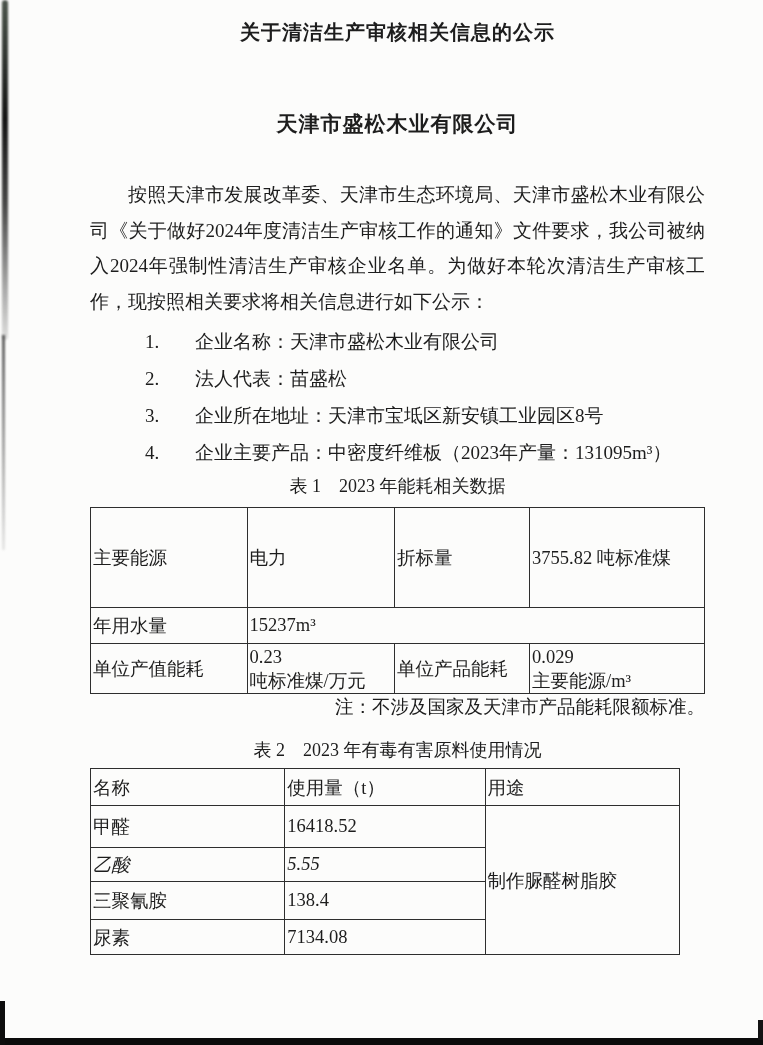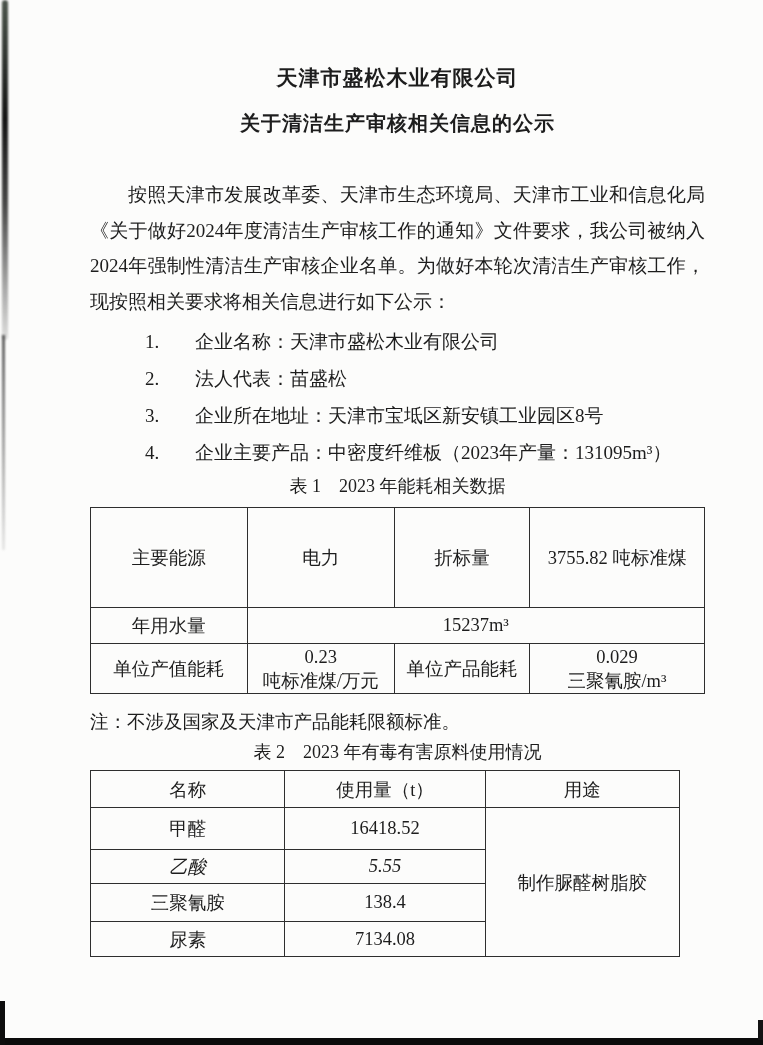--- a/index.html
+++ b/index.html
@@ -37,46 +37,46 @@
   .title2{margin-top:19px;font-size:20px;}
   .intro{
     margin:40px 0 0 0;
     font-size:19px;line-height:35.5px;
     text-align:justify;text-indent:2em;
   }
   .olist{margin-top:4px;}
   .olist .item{display:flex;align-items:center;height:37px;font-size:19px;}
   .olist .num{box-sizing:border-box;width:105px;padding-left:55px;}
   .caption{text-align:center;font-size:18px;line-height:24px;margin-top:3px;}
-  .caption2{margin-top:6px;}
+  .caption2{margin-top:19px;}
   table{border-collapse:collapse;table-layout:fixed;}
-  td{border:1.6px solid #2e2e2e;text-align:center;vertical-align:middle;
+  td{border:1.6px solid #2e2e2e;text-align:left;vertical-align:middle;
      font-size:18.5px;padding:0 2px;overflow:hidden;}
   .t1{width:100%;margin-top:9px;}
   .t2{width:590px;margin-top:6px;}
   .cl{display:block;line-height:24px;}
-  .note{font-size:18.5px;line-height:24px;margin-top:16px;}
+  .note{font-size:18.5px;line-height:24px;margin-top:1px;text-align:right;}
 </style>
 </head>
 <body>
 
 <div class="page">
 
   <div class="edge-left-dark"></div>
   <div class="edge-left-dark2"></div>
   <div class="bottom-bar"></div>
   <div class="bottom-left-notch"></div>
   <div class="bottom-right-notch"></div>
 
   <div class="content">
 
+    <div class="title title2">关于清洁生产审核相关信息的公示</div>
     <div class="title title1">天津市盛松木业有限公司</div>
-    <div class="title title2">关于清洁生产审核相关信息的公示</div>
 
-    <p class="intro">按照天津市发展改革委、天津市生态环境局、天津市工业和信息化局《关于做好2024年度清洁生产审核工作的通知》文件要求，我公司被纳入2024年强制性清洁生产审核企业名单。为做好本轮次清洁生产审核工作，现按照相关要求将相关信息进行如下公示：</p>
+    <p class="intro">按照天津市发展改革委、天津市生态环境局、天津市盛松木业有限公司《关于做好2024年度清洁生产审核工作的通知》文件要求，我公司被纳入2024年强制性清洁生产审核企业名单。为做好本轮次清洁生产审核工作，现按照相关要求将相关信息进行如下公示：</p>
 
     <div class="olist">
       <div class="item">
         <span class="num">1.</span>
         <span class="txt">企业名称：天津市盛松木业有限公司</span>
       </div>
       <div class="item">
         <span class="num">2.</span>
         <span class="txt">法人代表：苗盛松</span>
       </div>
@@ -112,21 +112,21 @@
         </tr>
         <tr style="height:50px;">
           <td>单位产值能耗</td>
           <td>
             <span class="cl">0.23</span>
             <span class="cl">吨标准煤/万元</span>
           </td>
           <td>单位产品能耗</td>
           <td>
             <span class="cl">0.029</span>
-            <span class="cl">三聚氰胺/m³</span>
+            <span class="cl">主要能源/m³</span>
           </td>
         </tr>
       </tbody>
     </table>
 
     <div class="note">注：不涉及国家及天津市产品能耗限额标准。</div>
 
     <div class="caption caption2">表 2　2023 年有毒有害原料使用情况</div>
 
     <table class="t2">

